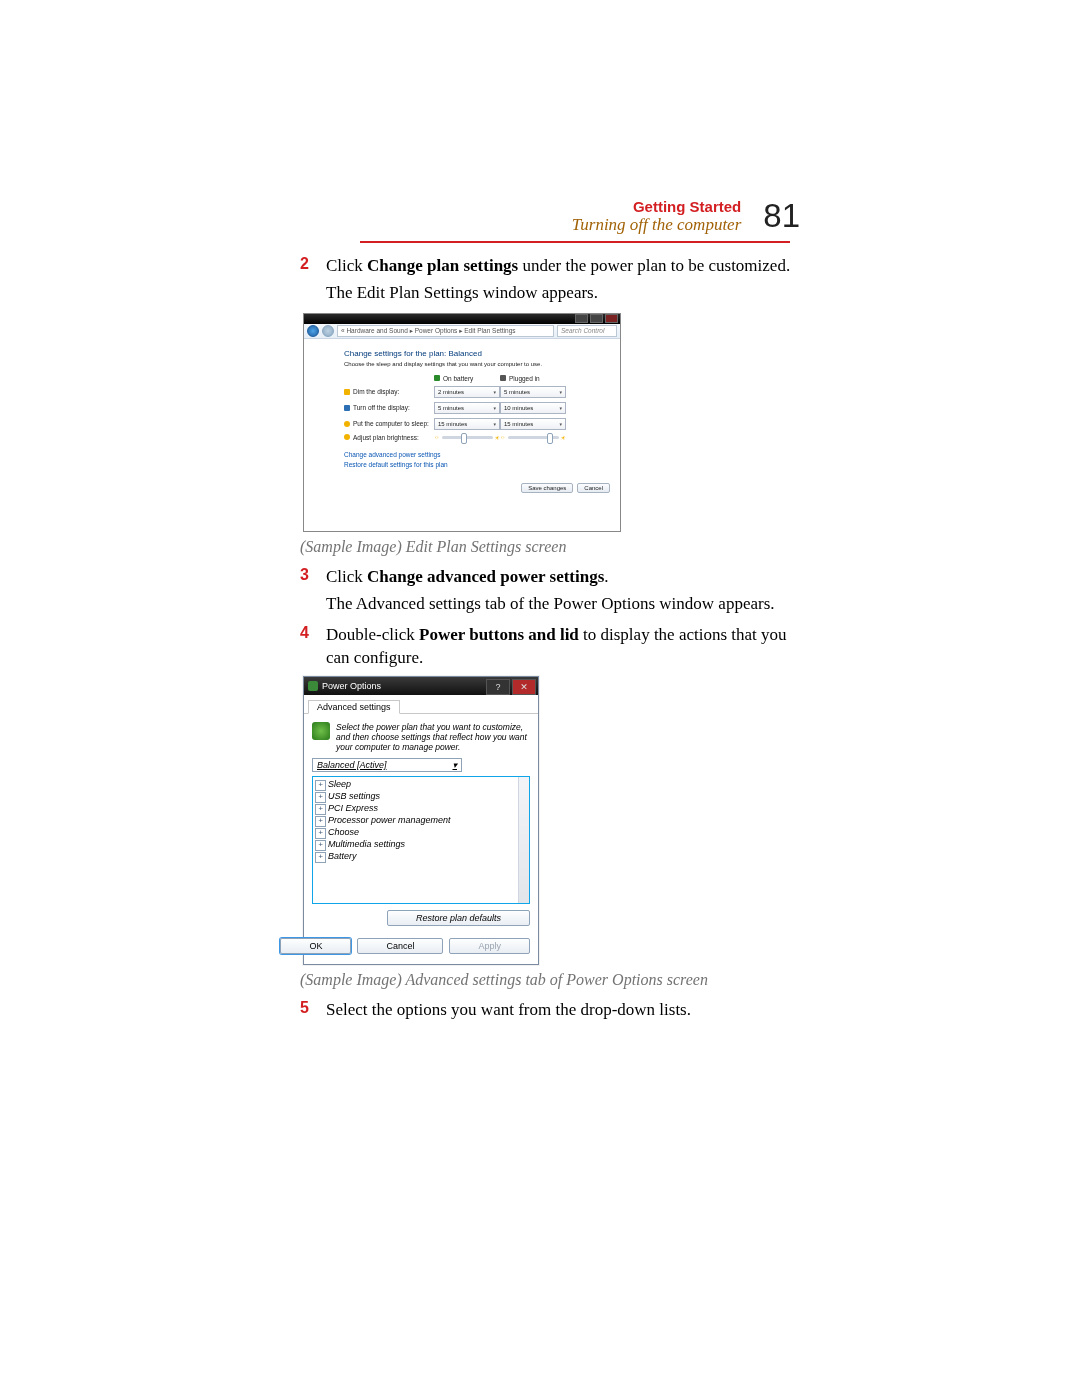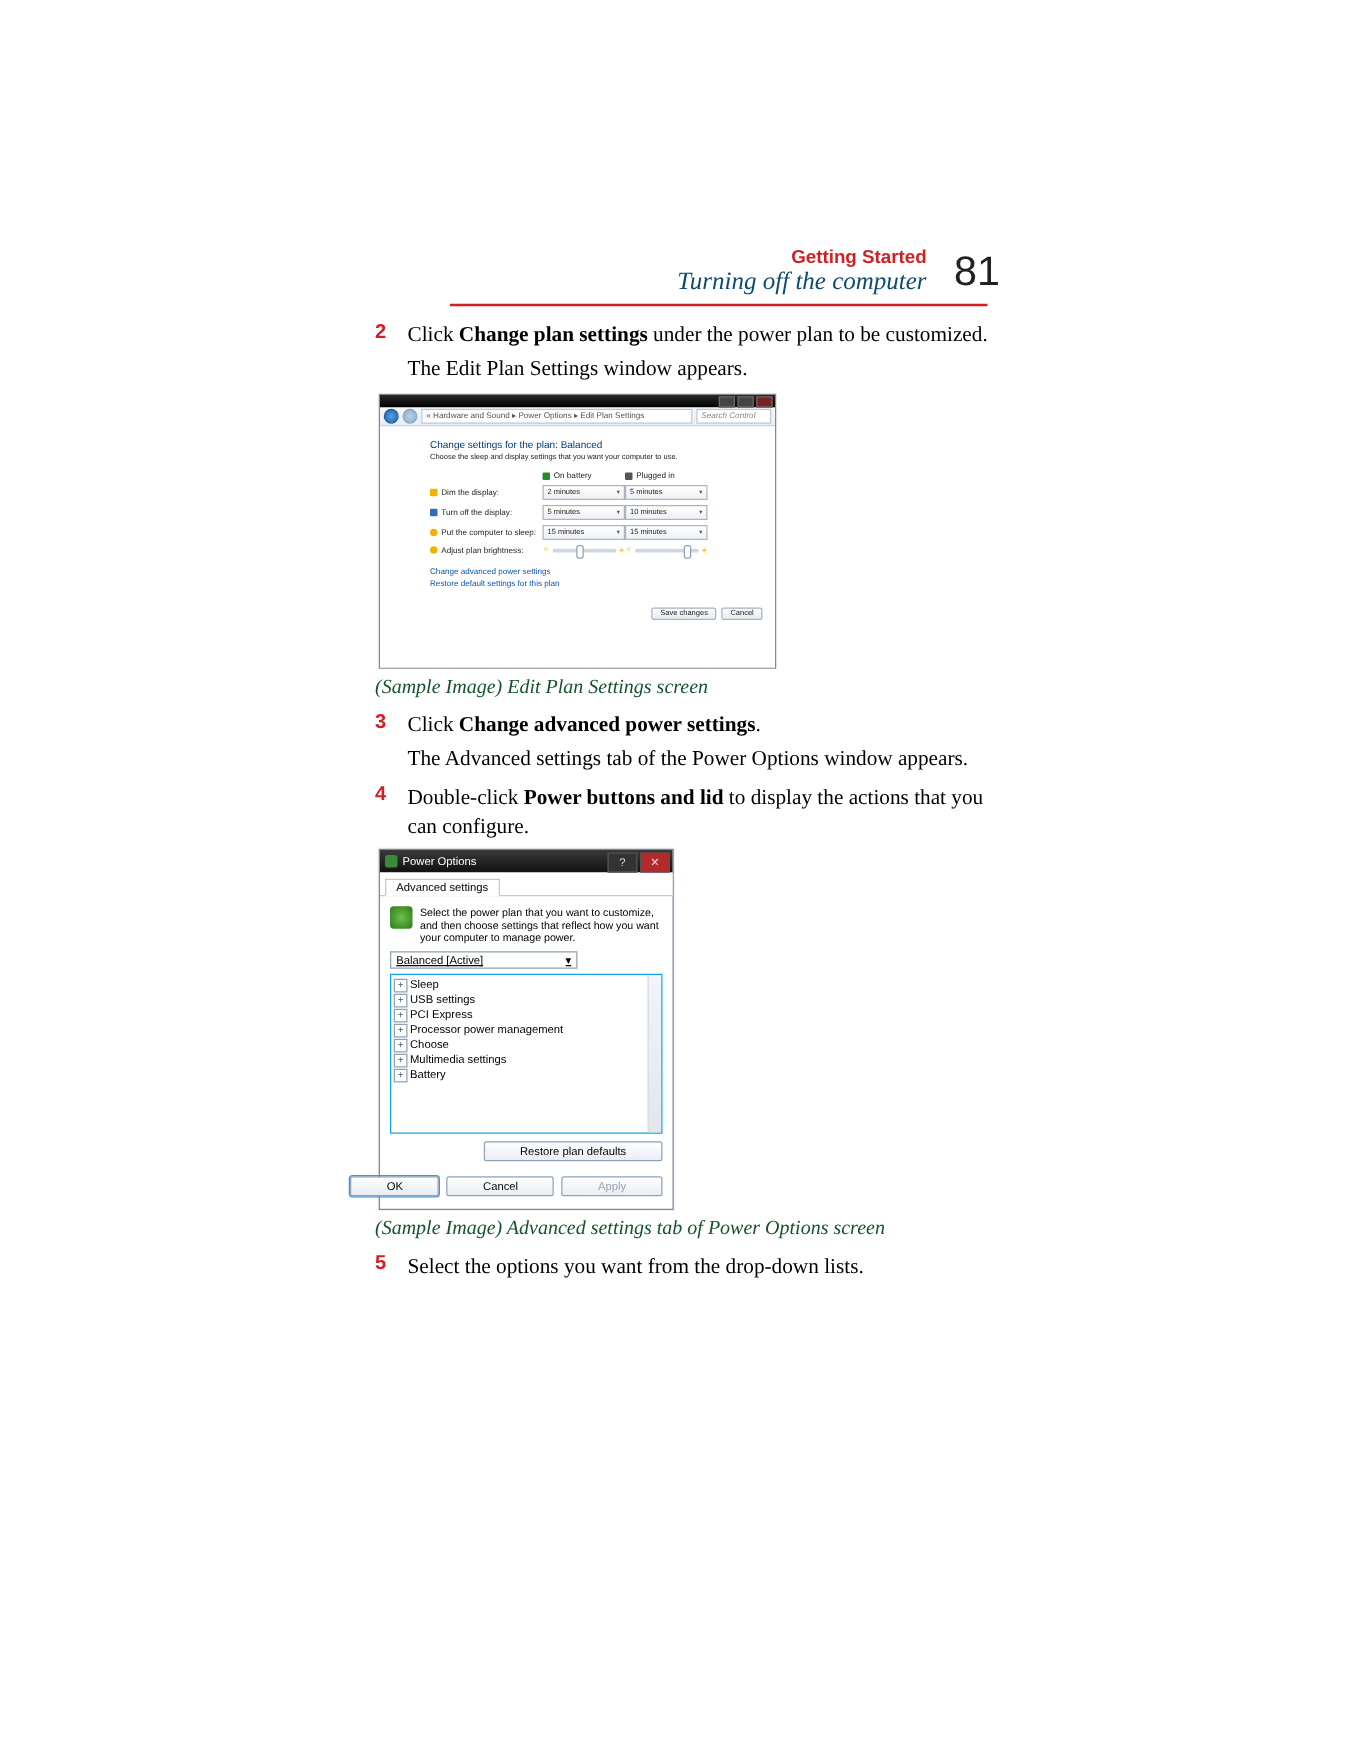--- a/index.html
+++ b/index.html
@@ -38,22 +38,22 @@
     line-height: 1.15;
   }
   .getting-started {
     color: #d31f22;
     font-family: Arial, sans-serif;
     font-weight: bold;
     font-size: 15px;
   }
   .subtitle {
     font-style: italic;
-    font-size: 20px;
-    color: #0c4a6e;
+    font-size: 17px;
+    color: #a16207;
   }
   .hr {
     height: 2px;
     background: #d31f22;
     margin: 2px 0 12px 0;
     width: 430px;
     margin-left: 60px;
   }
   .step {
     display: flex;
@@ -67,21 +67,21 @@
     font-size: 16px;
     width: 26px;
     flex-shrink: 0;
   }
   .step-body {
     font-size: 17px;
     line-height: 1.35;
   }
   .step-body .bold { font-weight: bold; }
   .caption {
-    color: #14532d;
+    color: #737373;
     font-style: italic;
     font-size: 16px;
     margin: 6px 0 10px 0;
   }
   .continuation {
     margin-left: 26px;
     font-size: 17px;
     line-height: 1.35;
     margin-bottom: 8px;
   }
@@ -275,20 +275,21 @@
     display:inline-block;
     border:1px solid #c8c8c8;
     border-bottom:1px solid #fff;
     padding: 1px 8px;
     font-size: 9px;
     background:#fff;
     position:relative; top:1px;
   }
   .win2-inner {
     margin: 8px;
+    font-style: italic;
   }
   .win2-desc-row {
     display:flex; gap:6px; align-items:flex-start;
     margin-bottom: 6px;
   }
   .batt-icon {
     width:18px; height:18px; flex-shrink:0;
     background: radial-gradient(#6fbf4a,#2a7a1a);
     border-radius:3px;
   }

